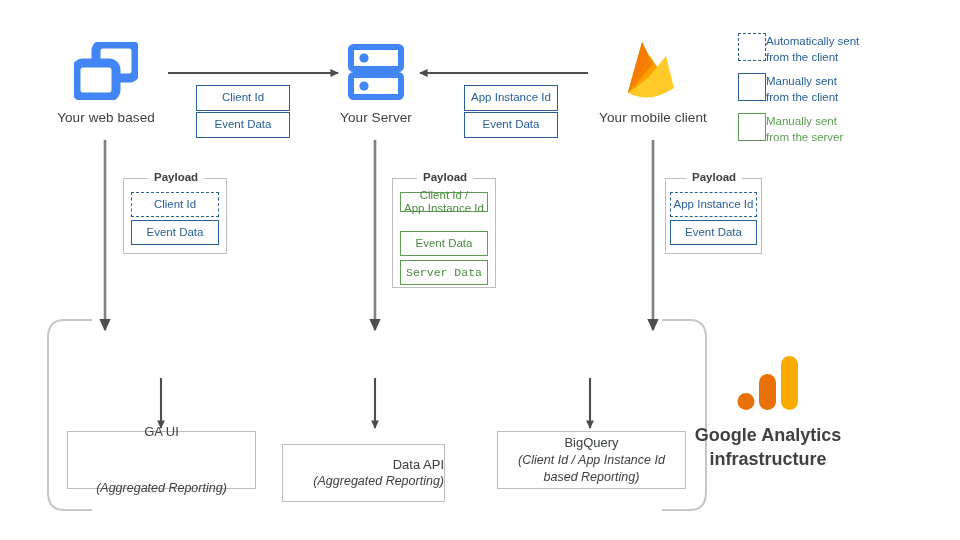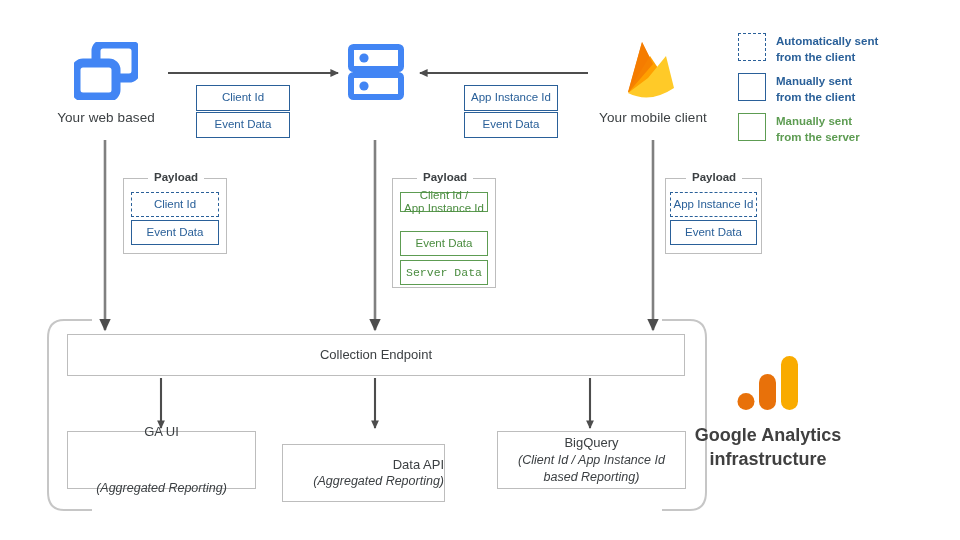--- a/index.html
+++ b/index.html
@@ -87,27 +87,25 @@
   .legend-swatch {
     box-sizing: border-box;
     width: 28px; height: 28px;
     border: 1.6px solid #2a6099;
     background: #ffffff;
     flex: 0 0 auto;
   }
   .legend-swatch.dashed { border-style: dashed; }
   .legend-swatch.green { border-color: #5d9c52; }
   .legend-text {
-    margin-left: 10px;
     font-size: 11.5px;
     line-height: 1.35;
     color: #2a6099;
     white-space: pre-line;
     padding-top: 1px;
-    font-weight: bold;
   }
   .legend-text.green { color: #5d9c52; }
 
   
   .ga-label {
     font-size: 18px;
     font-weight: bold;
     color: #404040;
     text-align: center;
     line-height: 1.35;
@@ -157,20 +155,21 @@
   <div class="abs node-label" style="left:0px; top:110px; width:212px;">Your web based</div>
 
   <div class="abs" style="left:348px; top:44px;">
     <svg width="56" height="56" viewBox="0 0 56 56">
       <rect x="3" y="3" width="50" height="22" rx="2.5" ry="2.5" fill="#fff" stroke="#4285F4" stroke-width="6"></rect>
       <circle cx="16" cy="14" r="4.6" fill="#4285F4"></circle>
       <rect x="3" y="31" width="50" height="22" rx="2.5" ry="2.5" fill="#fff" stroke="#4285F4" stroke-width="6"></rect>
       <circle cx="16" cy="42" r="4.6" fill="#4285F4"></circle>
     </svg>
   </div>
+  <div class="abs node-label" style="left:270px; top:110px; width:212px;">Your Server</div>
 
   <div class="abs" style="left:620px; top:38px;">
     <svg width="64" height="66" viewBox="0 0 64 66">
       <path d="M8 54 L22 4 L33 26 L20 52 Z" fill="#F57C00"></path>
       <path d="M8 54 L30 18 L38 30 L24 56 Z" fill="#FFA000"></path>
       <path d="M8 55 Q30 66 54 50 L46 18 L28 40 Z" fill="#FFCA28"></path>
       <path d="M8 55 L22 4 L33 26 Z" fill="#F57C00" opacity="0.85"></path>
     </svg>
   </div>
   <div class="abs node-label" style="left:547px; top:110px; width:212px;">Your mobile client</div>
@@ -191,23 +190,20 @@
   <div class="abs chip green" style="left:400px; top:192px; width:88px; height:20px;">Client Id /
 App Instance Id</div>
   <div class="abs chip green" style="left:400px; top:231px; width:88px; height:25px;">Event Data</div>
   <div class="abs chip green" style="left:400px; top:260px; width:88px; height:25px;font-family:Liberation Mono, monospace;">Server Data</div>
 
   <div class="abs payload" style="left:665px; top:178px; width:97px; height:76px;"></div>
   <div class="abs payload-title" style="left:686px; top:171px;">Payload</div>
   <div class="abs chip dashed" style="left:670px; top:192px; width:87px; height:25px;">App Instance Id</div>
   <div class="abs chip" style="left:670px; top:220px; width:87px; height:25px;">Event Data</div>
 
-  <div class="abs plainbox" style="left:67px; top:334px; width:618px; height:42px;">
-    <span>Collection Endpoint</span>
-  </div>
 
   <div class="abs plainbox" style="left:67px; top:431px; width:189px; height:58px;gap:39px;">
     <span>GA UI</span>
     <span class="sub">(Aggregated Reporting)</span>
   </div>
 
   <div class="abs plainbox" style="left:282px; top:444px; width:163px; height:58px;align-items:flex-end;">
     <span>Data API</span>
     <span class="sub">(Aggregated Reporting)</span>
   </div>

